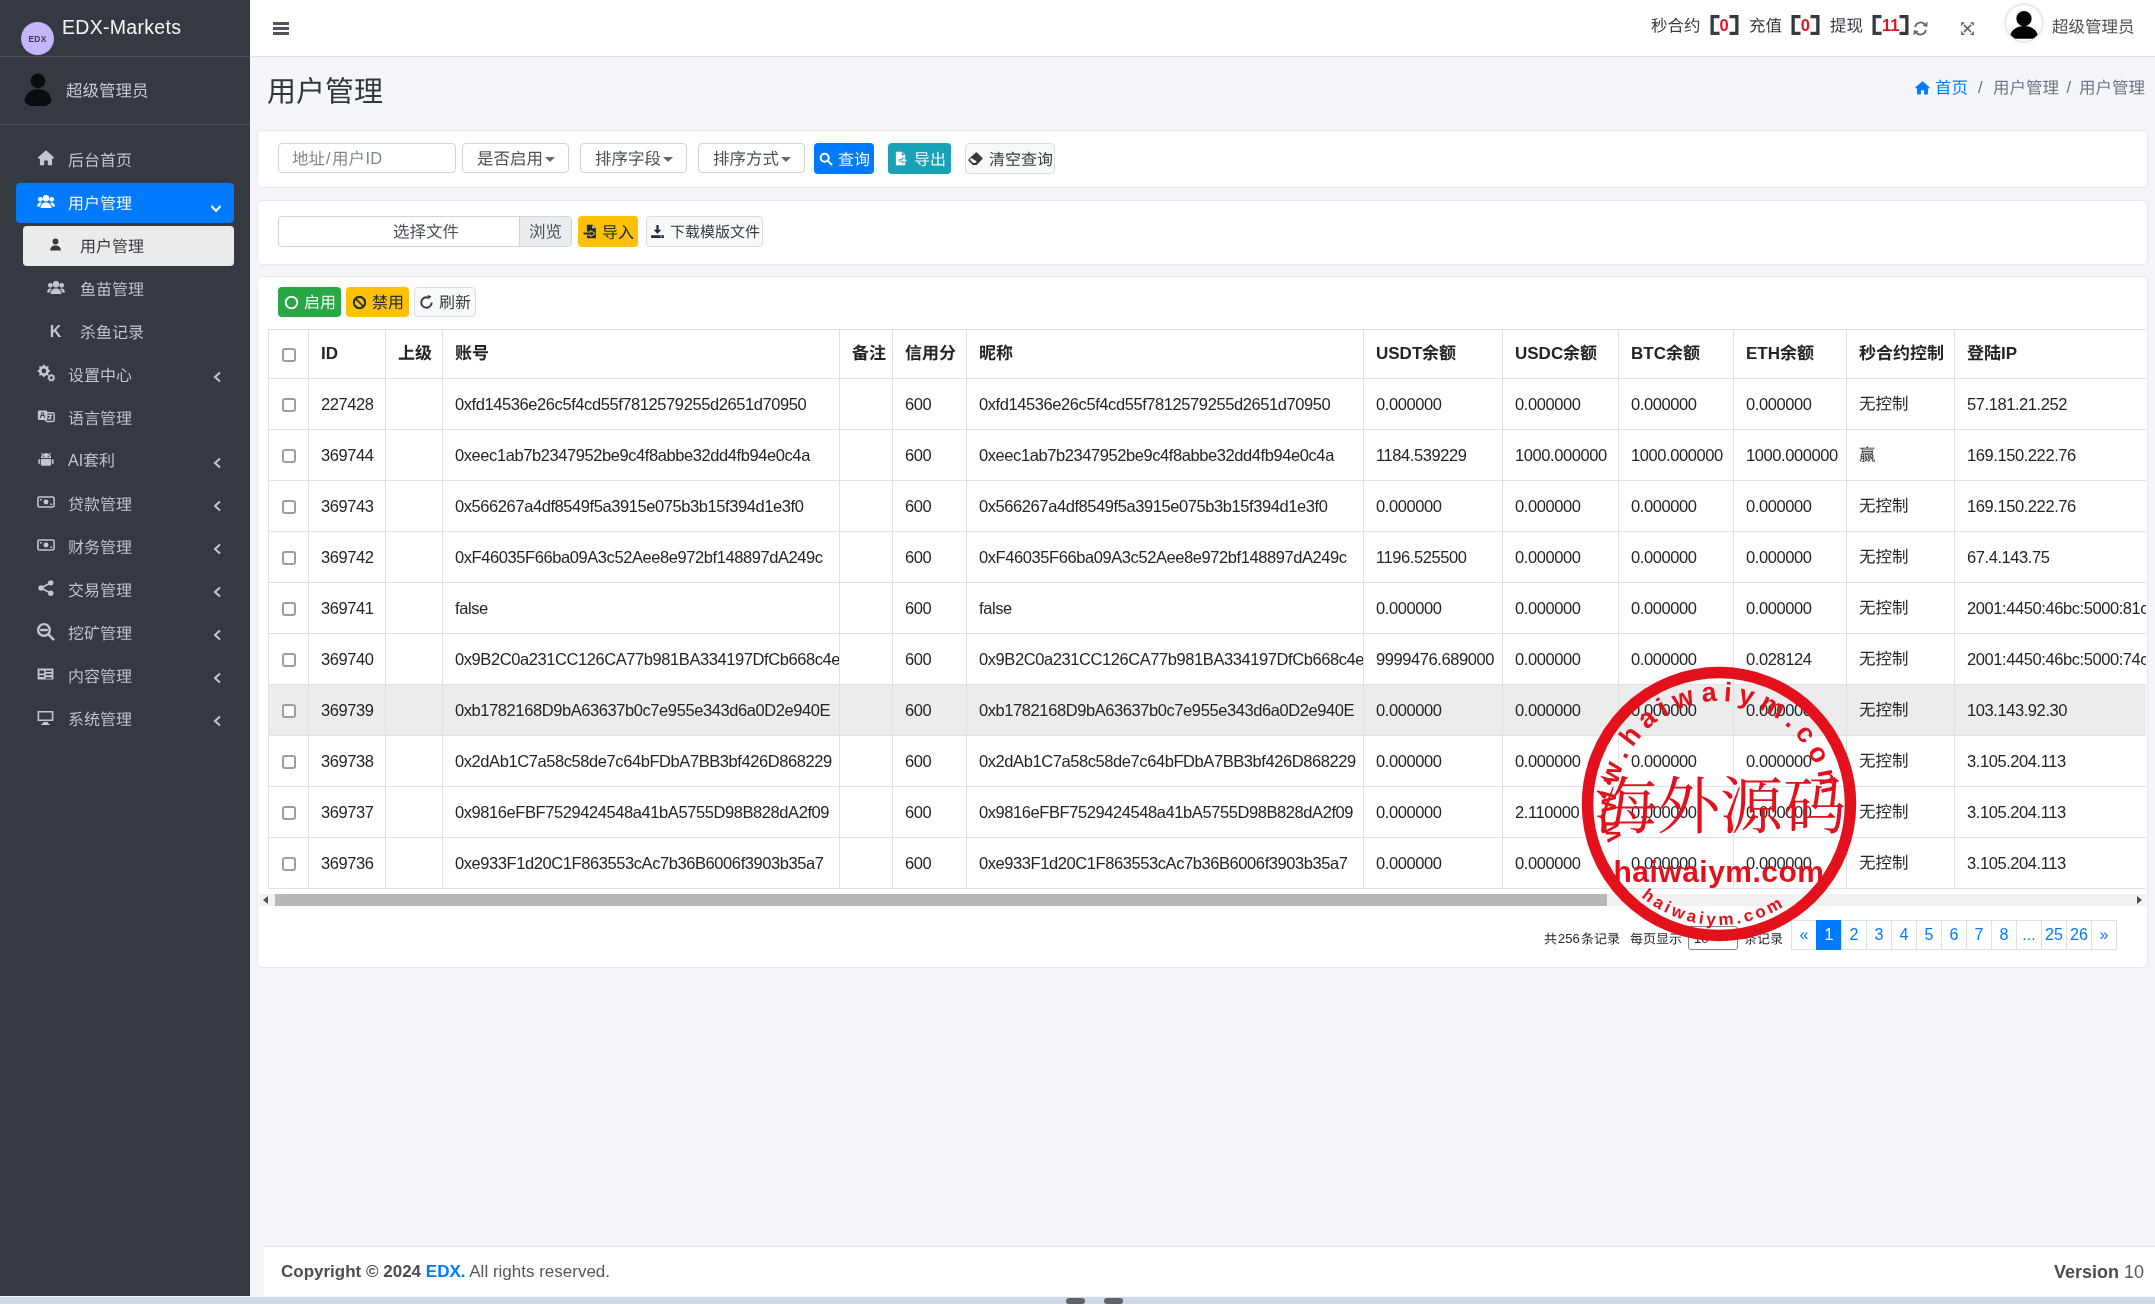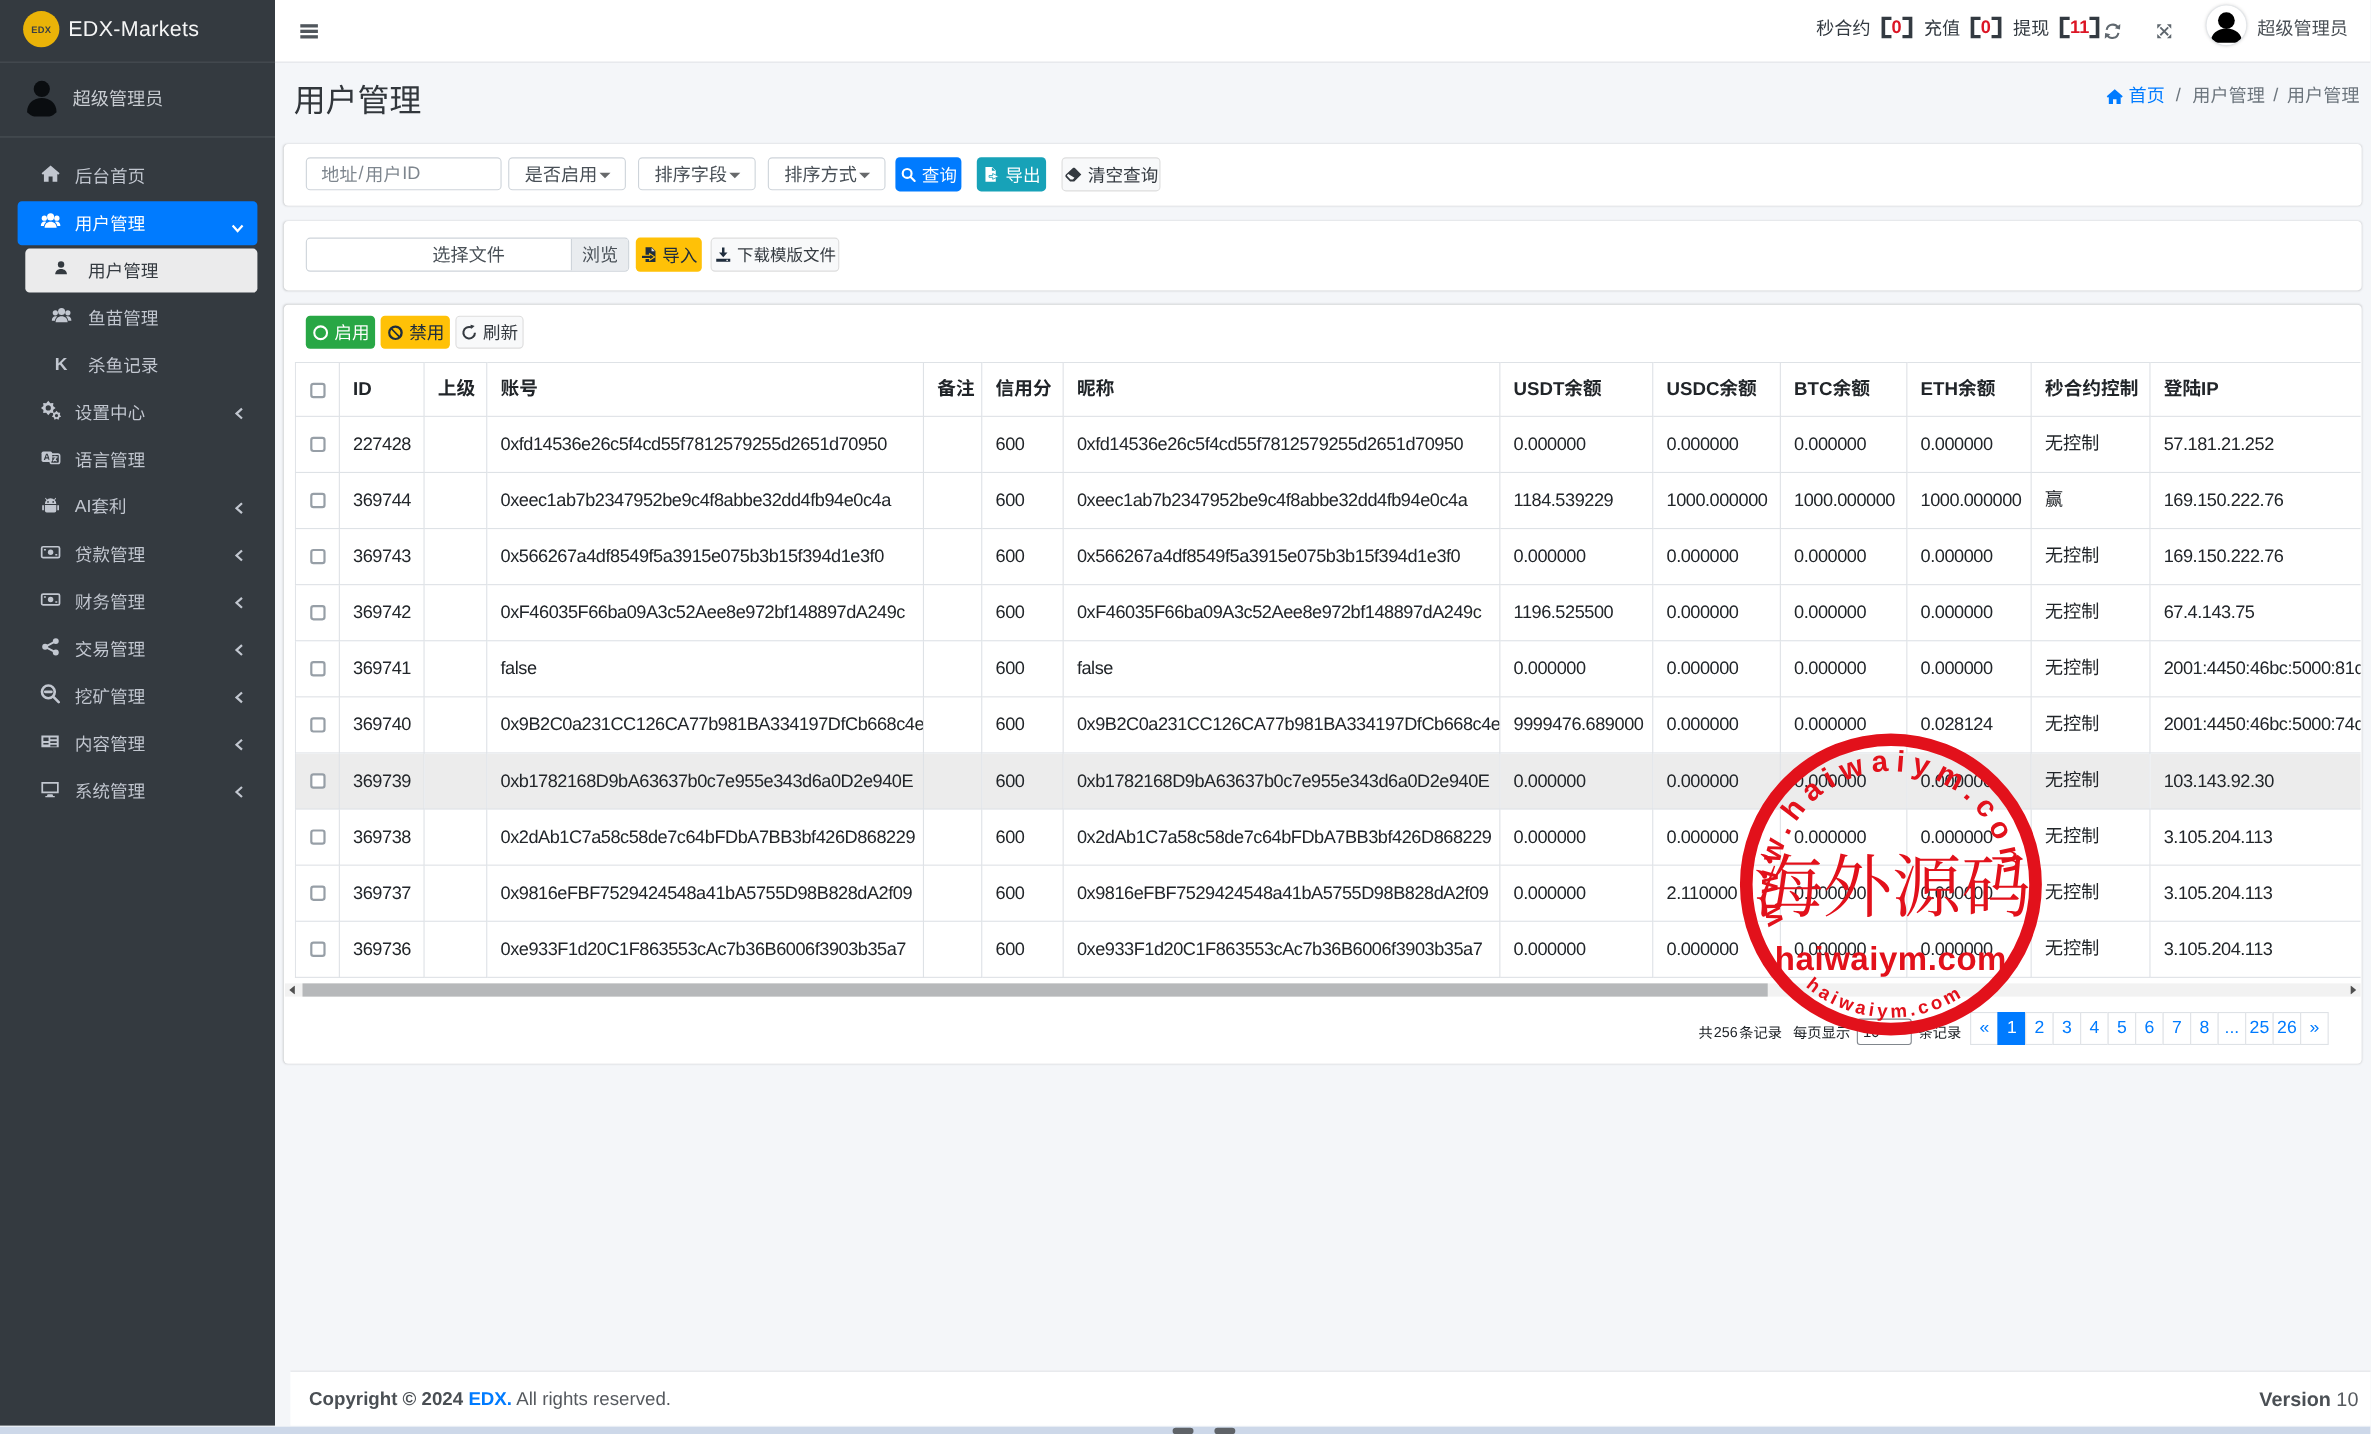--- a/index.html
+++ b/index.html
@@ -98,21 +98,21 @@
     <div class="abs" style="left:1802px;top:17px;font-size:16.5px;color:#4a5056"><svg class="k" viewBox="0 -880 5000 1000">
         <use href="#r7" x="0"></use>
         <use href="#r8" x="1000"></use>
         <use href="#r9" x="2000"></use>
         <use href="#r10" x="3000"></use>
         <use href="#r11" x="4000"></use>
       </svg></div>
   </div>
 <div id="side">
     <div id="brand">
-      <div class="abs" style="left:21px;top:10px;width:33px;height:33px;border-radius:50%;background:#eab308;display:flex;align-items:center;justify-content:center;color:#3a3f44;font-size:8.5px;font-weight:700;letter-spacing:.2px">EDX</div>
+      <div class="abs" style="left:21px;top:22px;width:33px;height:33px;border-radius:50%;background:#c4b5fd;display:flex;align-items:center;justify-content:center;color:#3a3f44;font-size:8.5px;font-weight:700;letter-spacing:.2px">EDX</div>
       <div class="abs" style="left:62px;top:16px;font-size:19.5px;font-weight:300;color:rgba(255,255,255,.95);letter-spacing:.3px">EDX-Markets</div>
     </div>
     <div class="abs" style="left:19px;top:68px"><svg width="38" height="38" viewBox="0 0 34 34">
         <circle cx="17" cy="11.5" r="6.6" fill="#0a0d10"></circle>
         <path d="M5 30.5c0-7.2 5.3-11.6 12-11.6s12 4.4 12 11.6a17 17 0 0 1-24 0z" fill="#0a0d10"></path>
       </svg></div>
     <div class="abs" style="left:66px;top:81px;color:#c9cdd2;font-size:16.5px"><svg class="k" viewBox="0 -880 5000 1000">
         <use href="#r7" x="0"></use>
         <use href="#r8" x="1000"></use>
         <use href="#r9" x="2000"></use>

